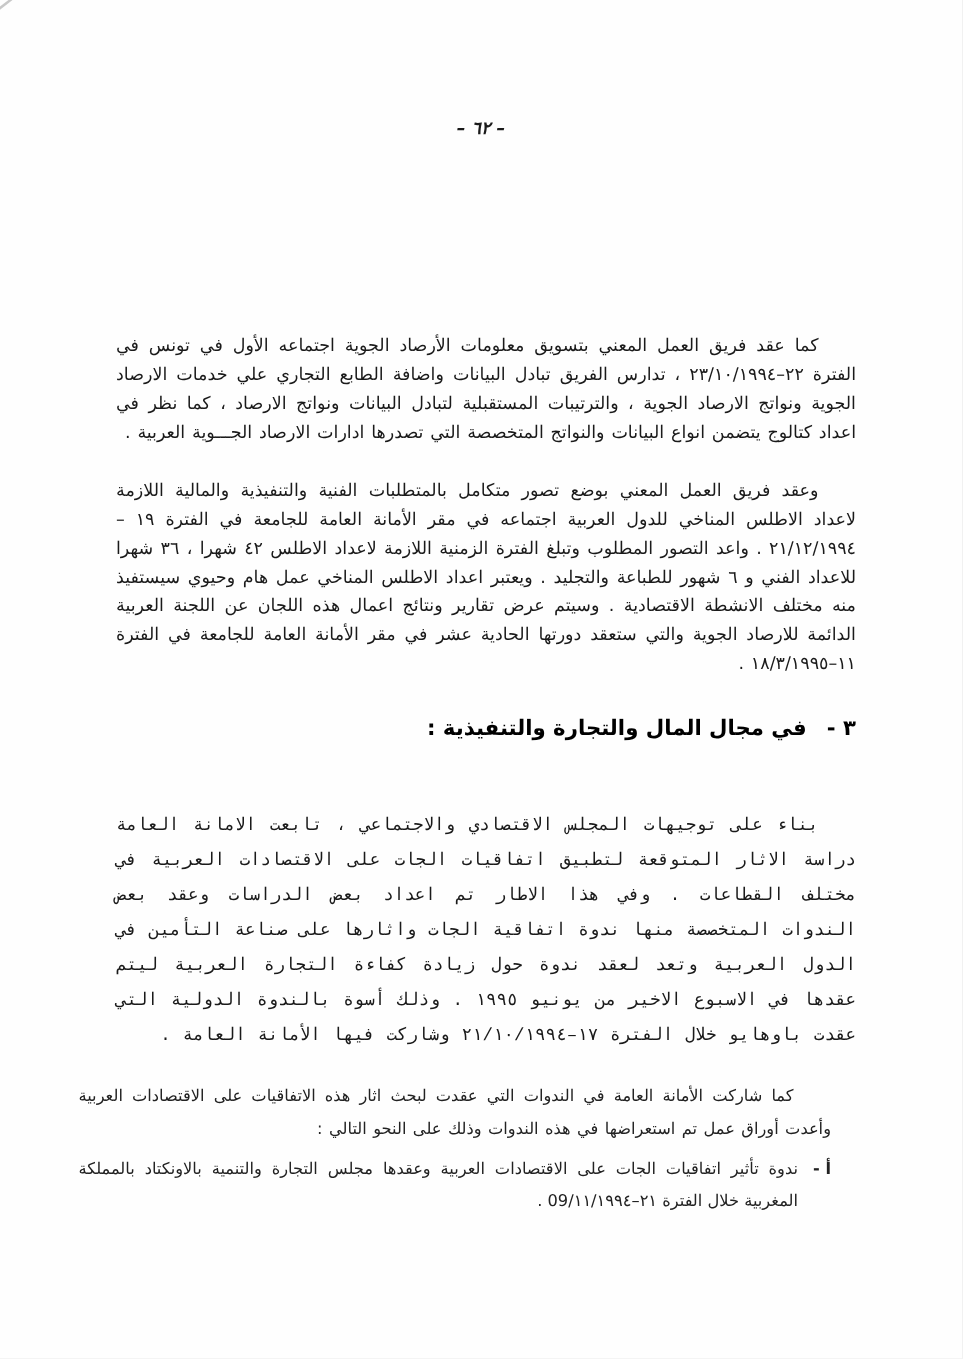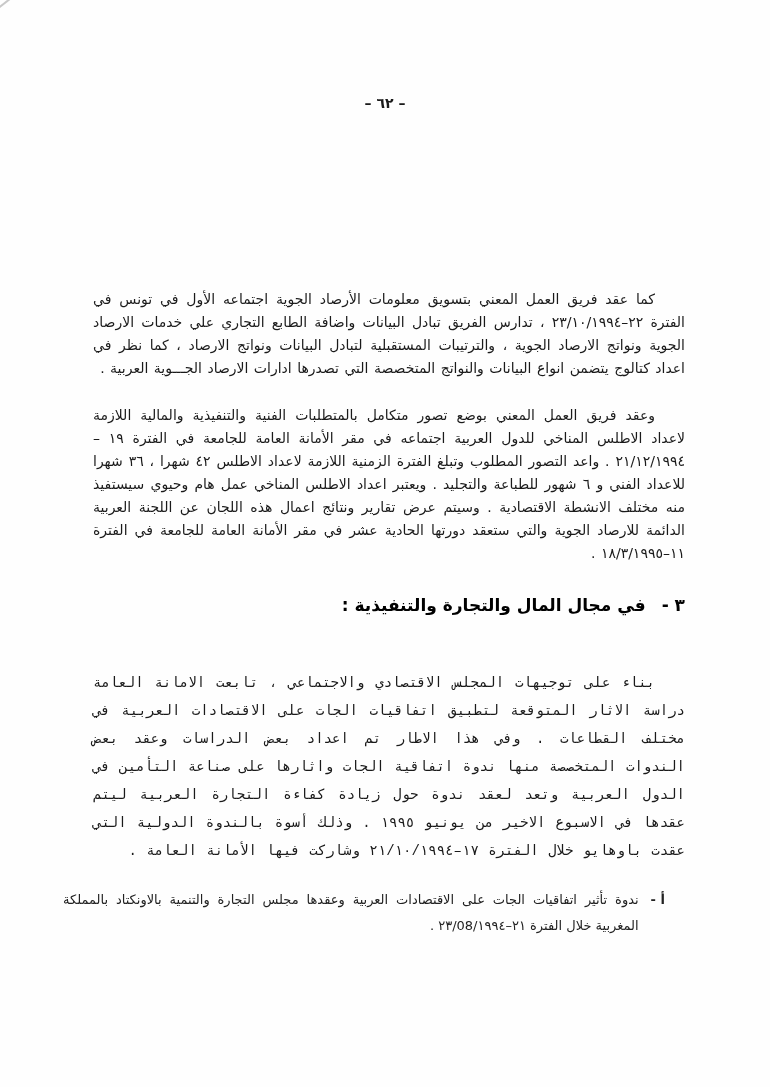--- a/index.html
+++ b/index.html
@@ -31,28 +31,28 @@
   .page-number {
     position: absolute;
     top: 95px;
     left: 0;
     right: 0;
     text-align: center;
     font-size: 14px;
     font-weight: bold;
     letter-spacing: 1px;
     direction: rtl;
+    font-style: italic;
   }
   .content {
     position: absolute;
     top: 266px;
     right: 85px;
     width: 592px;
     direction: rtl;
-    margin-top: 22px;
   }
   .para {
     margin: 0;
     font-size: 14px;
     line-height: 23px;
     text-align: justify;
     text-indent: 30px;
     word-spacing: 1px;
   }
   .para.p-atlas { margin-top: 24px; }
@@ -111,21 +111,22 @@
     <p class="para p-atlas">وعقد فريق العمل المعني بوضع تصور متكامل بالمتطلبات الفنية والتنفيذية والمالية اللازمة لاعداد الاطلس المناخي للدول العربية اجتماعه في مقر الأمانة العامة للجامعة في الفترة ١٩ – ٢١/١٢/١٩٩٤ . واعد التصور المطلوب وتبلغ الفترة الزمنية اللازمة لاعداد الاطلس ٤٢ شهرا ، ٣٦ شهرا للاعداد الفني و ٦ شهور للطباعة والتجليد . ويعتبر اعداد الاطلس المناخي عمل هام وحيوي سيستفيذ منه مختلف الانشطة الاقتصادية . وسيتم عرض تقارير ونتائج اعمال هذه اللجان عن اللجنة العربية الدائمة للارصاد الجوية والتي ستعقد دورتها الحادية عشر في مقر الأمانة العامة للجامعة في الفترة ١١–١٨/٣/١٩٩٥ .</p>
 
     <h2 class="heading">
       <span class="h-num">٣ -</span>
       <span class="h-text">في مجال المال والتجارة والتنفيذية :</span>
     </h2>
 
     <p class="para p-gatt">بناء على توجيهات المجلس الاقتصادي والاجتماعي ، تابعت الامانة العامة دراسة الاثار المتوقعة لتطبيق اتفاقيات الجات على الاقتصادات العربية في مختلف القطاعات . وفي هذا الاطار تم اعداد بعض الدراسات وعقد بعض الندوات المتخصصة منها ندوة اتفاقية الجات واثارها على صناعة التأمين في الدول العربية وتعد لعقد ندوة حول زيادة كفاءة التجارة العربية ليتم عقدها في الاسبوع الاخير من يونيو ١٩٩٥ . وذلك أسوة بالندوة الدولية التي عقدت باوهايو خلال الفترة ١٧–٢١/١٠/١٩٩٤ وشاركت فيها الأمانة العامة .</p>
 
     <div class="bottom-block">
+      <p class="para p-seminars">كما شاركت الأمانة العامة في الندوات التي عقدت لبحث اثار هذه الاتفاقيات على الاقتصادات العربية وأعدت أوراق عمل تم استعراضها في هذه الندوات وذلك على النحو التالي :</p>
 
       <div class="list-item">
         <span class="item-label">أ -</span>
-        <span class="item-text">ندوة تأثير اتفاقيات الجات على الاقتصادات العربية وعقدها مجلس التجارة والتنمية بالاونكتاد بالمملكة المغربية خلال الفترة ٢١–٢٣/08/١٩٩٤ .</span>
+        <span class="item-text">ندوة تأثير اتفاقيات الجات على الاقتصادات العربية وعقدها مجلس التجارة والتنمية بالاونكتاد بالمملكة المغربية خلال الفترة ٢١–09/١١/١٩٩٤ .</span>
       </div>
     </div>
 
   </div>
 </div>
 
 </body></html>

